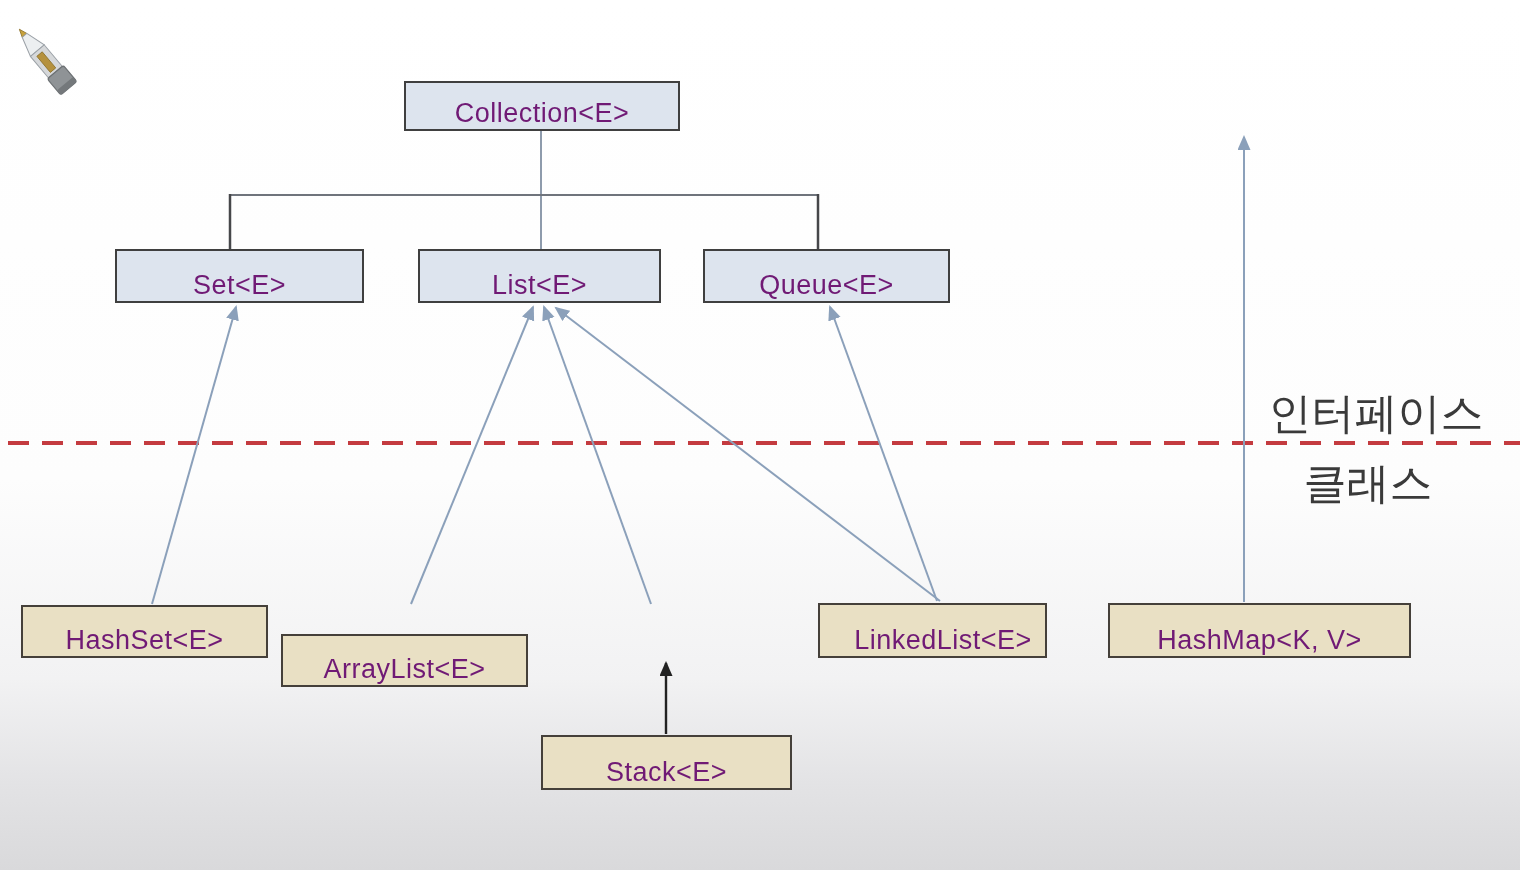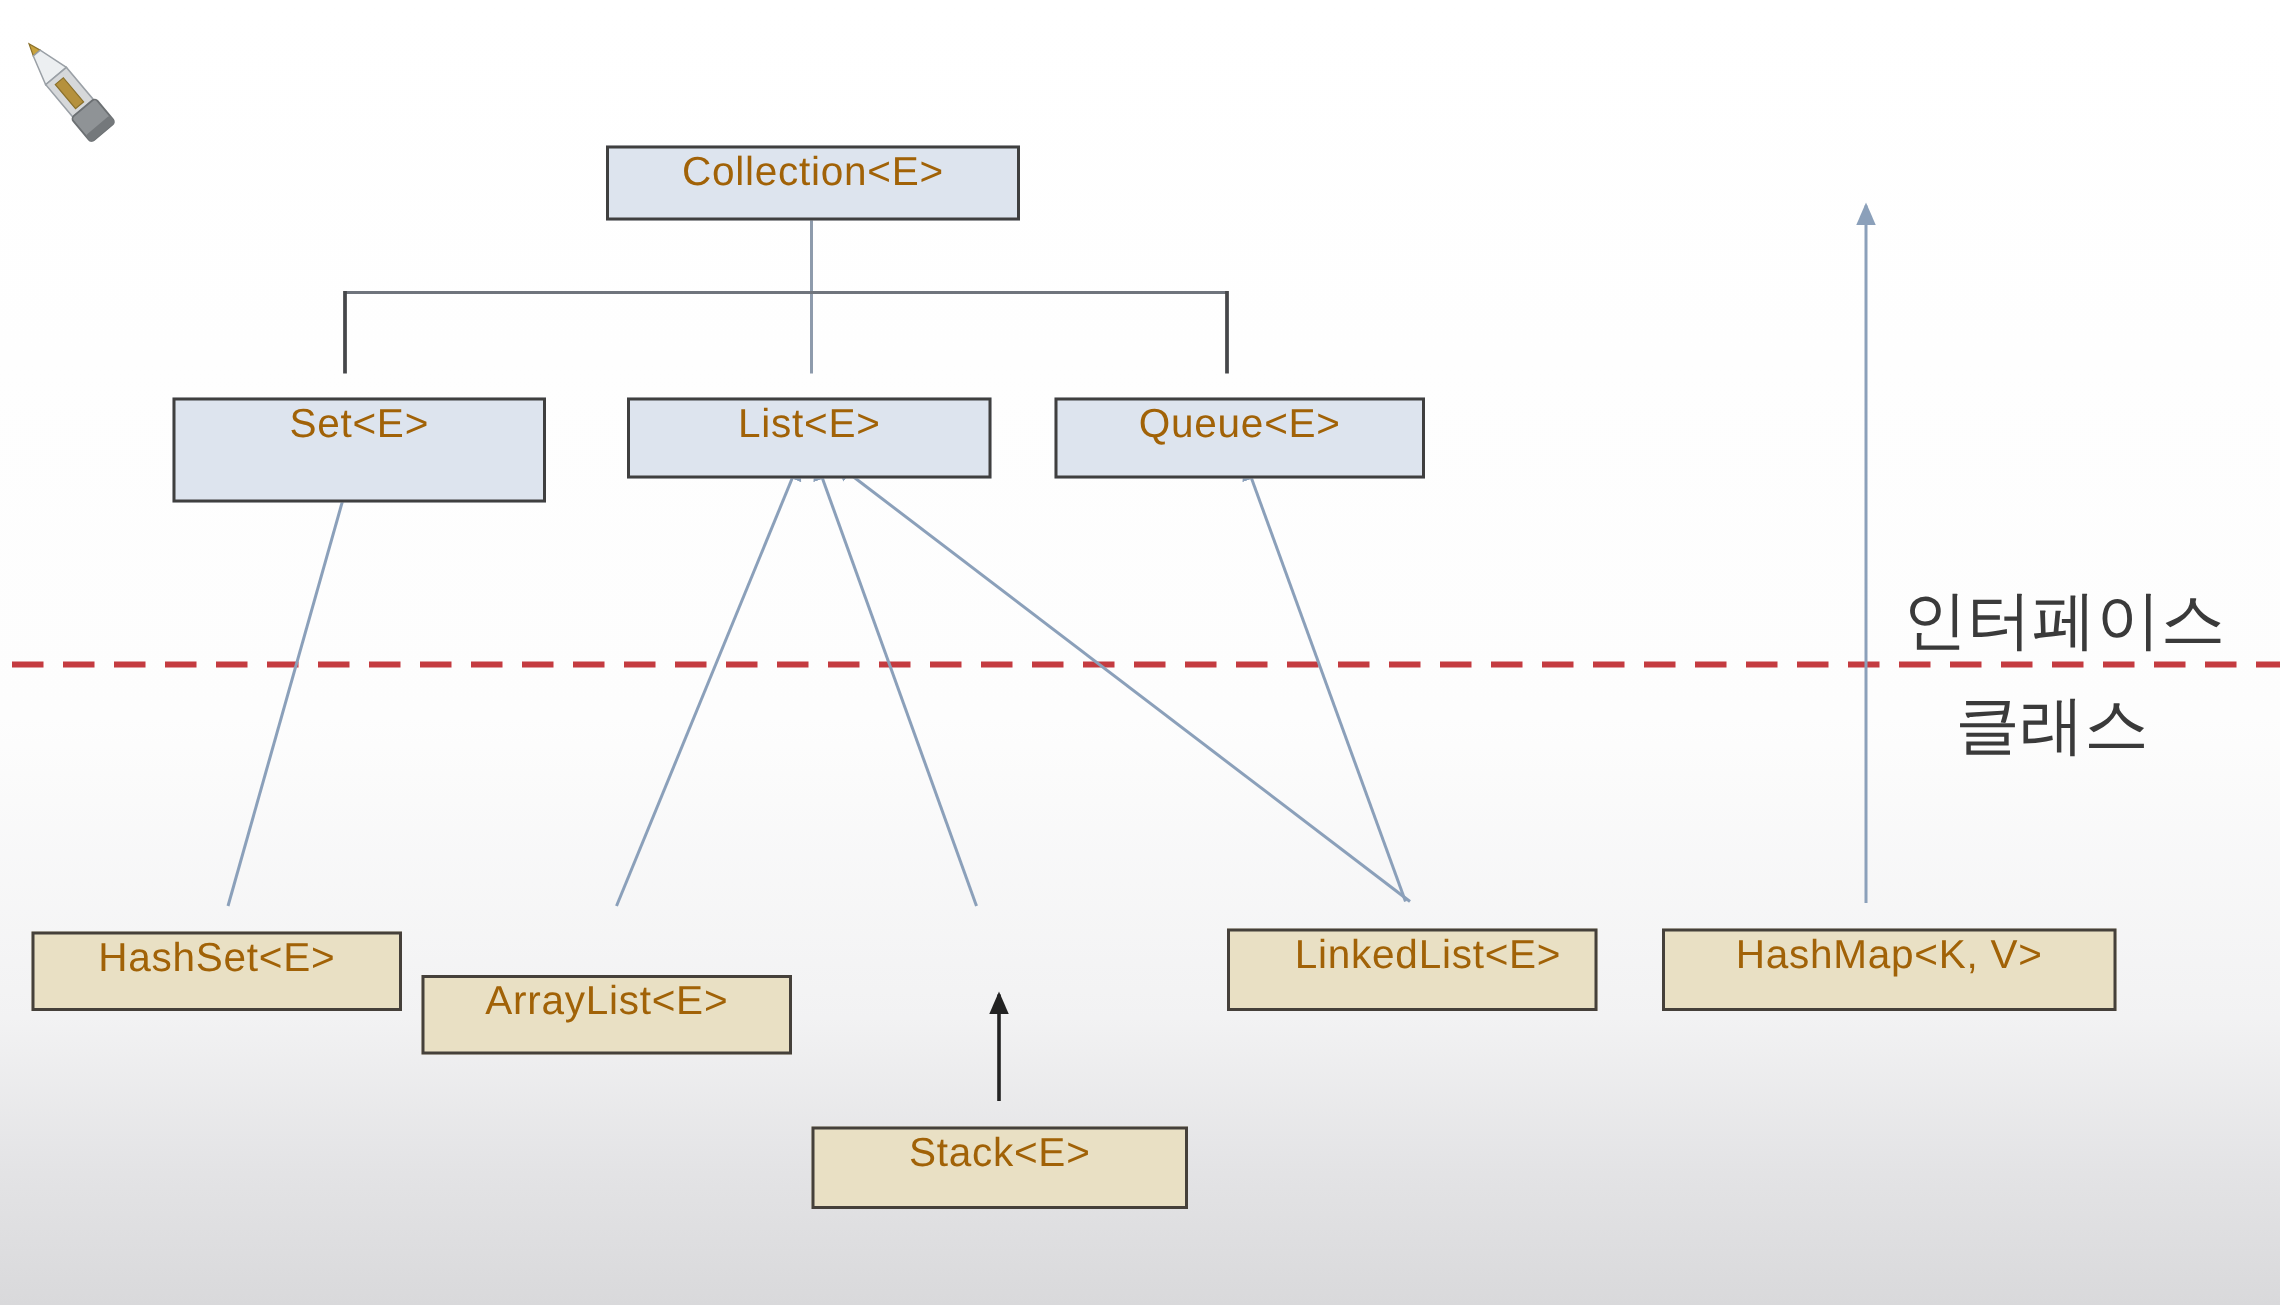--- a/index.html
+++ b/index.html
@@ -17,35 +17,35 @@
   .tree-h{stroke:var(--tree-line,#6f747c);stroke-width:2;fill:none;}
   .tree-v{stroke:#46474a;stroke-width:2.5;fill:none;}
   .tree-top{stroke:#8e9bac;stroke-width:2;fill:none;}
   .divider{stroke:var(--divider-red,#c43b40);stroke-width:4;stroke-dasharray:21 13;fill:none;}
   .head-blue{fill:var(--arrow,#8ba0ba);}
   .head-black{fill:var(--stack-arrow,#222222);}
 
   .node{
     position:absolute;z-index:2;box-sizing:border-box;
     border:2.5px solid var(--box-border,#3f3f3f);
-    display:flex;align-items:flex-start;justify-content:center;
-    font-size:27px;color:#a16207;letter-spacing:0.5px;margin-top:16px;
+    display:flex;align-items:flex-end;justify-content:center;
+    font-size:27px;color:#701a75;letter-spacing:0.5px;
   }
   .iface{background:var(--interface-fill,#dde4ee);}
   .klass{background:var(--class-fill,#e9e0c4);border-color:#45403a;}
 
   .node-collection{left:404px;top:81px;width:276px;height:50px;}
   .node-map{left:1121px;top:81px;width:247px;height:50px;}
-  .node-set{left:115px;top:249px;width:249px;height:70px;}
+  .node-set{left:115px;top:249px;width:249px;height:54px;}
   .node-list{left:418px;top:249px;width:243px;height:54px;}
   .node-queue{left:703px;top:249px;width:247px;height:54px;}
   .node-hashset{left:21px;top:605px;width:247px;height:53px;}
   .node-arraylist{left:281px;top:634px;width:247px;height:53px;}
   .node-vector{left:541px;top:605px;width:247px;height:53px;}
-  .node-linkedlist{left:818px;top:603px;width:247px;height:55px;padding-left:21px;}
+  .node-linkedlist{left:818px;top:603px;width:229px;height:55px;padding-left:21px;}
   .node-hashmap{left:1108px;top:603px;width:303px;height:55px;}
   .node-stack{left:541px;top:735px;width:251px;height:55px;}
 
   .side-label{
     position:absolute;z-index:2;color:#3a3a3a;font-size:43px;
     text-align:center;white-space:nowrap;
   }
   .label-interface{left:1262px;top:385px;width:228px;}
   .label-class{left:1284px;top:455px;width:168px;}
 

